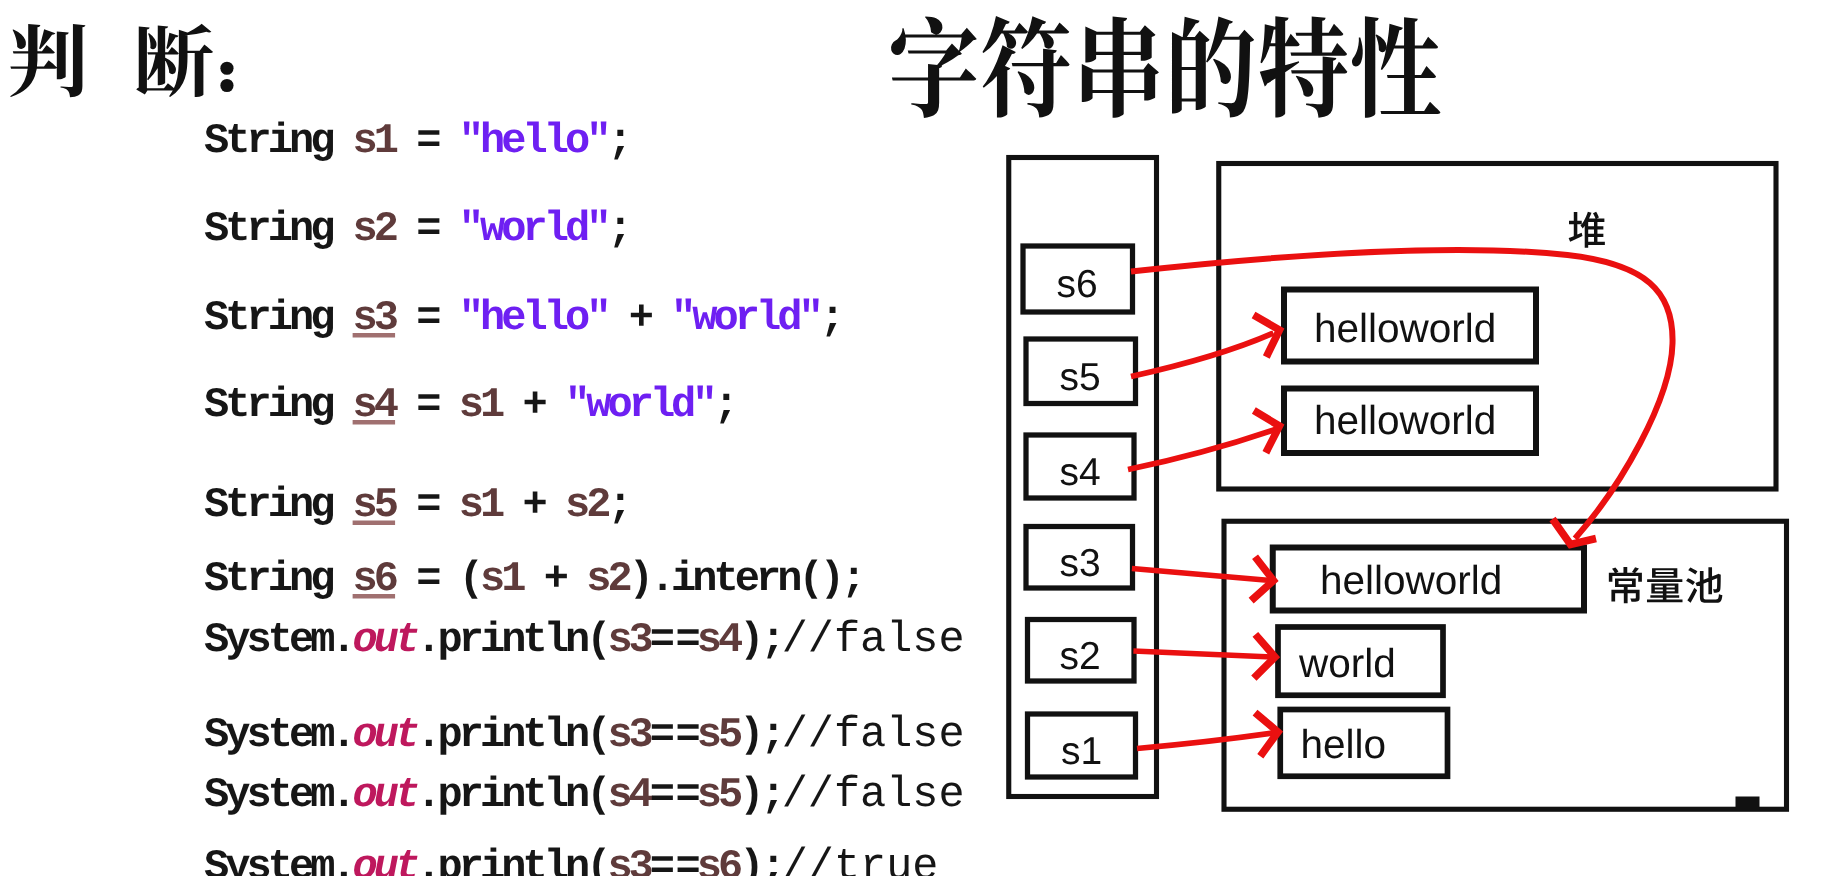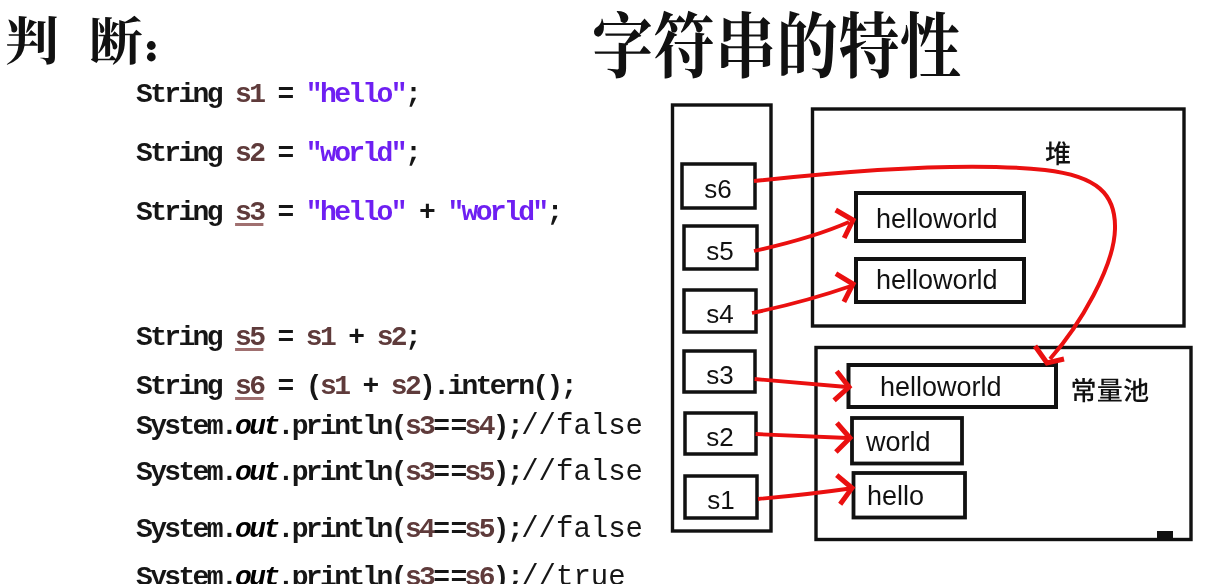--- a/index.html
+++ b/index.html
@@ -1,19 +1,19 @@
 <!DOCTYPE html>
 <html><head><meta charset="utf-8"><style>
 html,body{margin:0;padding:0;background:#fff}
 #page{position:relative;width:1230px;height:584px;overflow:hidden;background:#fff}
 .code{position:absolute;left:136px;font-family:"Liberation Mono",monospace;font-weight:700;font-size:28px;line-height:28px;letter-spacing:-2.65px;white-space:pre;color:#161616}
 .v{color:#5f3b3b}
 .ul{text-decoration:underline;text-decoration-color:#a07070;text-decoration-thickness:3px;text-underline-offset:3px}
 .st{color:#6e1ff2}
-.out{color:#000000;font-style:italic}
+.out{color:#be185d;font-style:italic}
 .cm{font-family:Liberation Mono, monospace;font-weight:400;letter-spacing:0;font-size:29px}
 </style></head><body>
 <div id="page">
 <svg width="1230" height="584" viewBox="0 0 1230 584" style="position:absolute;left:0;top:0">
       <g transform="translate(5.0,60.0) scale(0.05400,-0.05200)">
         <path d="M961.16943359375 830.6796875Q959.8994140625 819.94970703125 951.764404296875 812.584716796875Q943.62939453125 805.2197265625 924.8994140625 803.2197265625V47.798828125Q924.8994140625 7.08935546875 914.654541015625 -22.3203125Q904.40966796875 -51.72998046875 871.81005859375 -69.2998046875Q839.21044921875 -86.86962890625 771.47119140625 -93.0595703125Q768.7412109375 -64.81005859375 763.7412109375 -43.63037109375Q758.7412109375 -22.45068359375 746.28125 -9.15087890625Q733.8212890625 5.14892578125 713.916259765625 15.2587890625Q694.01123046875 25.36865234375 654.63134765625 31.55859375V45.638671875Q654.63134765625 45.638671875 671.496337890625 44.503662109375Q688.361328125 43.36865234375 711.861328125 41.86865234375Q735.361328125 40.36865234375 756.226318359375 39.233642578125Q777.09130859375 38.0986328125 785.55126953125 38.0986328125Q798.361328125 38.0986328125 803.13134765625 42.733642578125Q807.9013671875 47.36865234375 807.9013671875 56.44873046875V845.78955078125ZM755.439453125 735.6796875Q754.16943359375 725.6796875 746.534423828125 717.94970703125Q738.8994140625 710.2197265625 718.439453125 707.48974609375V168.8193359375Q718.439453125 164.08935546875 705.044677734375 156.304443359375Q691.64990234375 148.51953125 670.875244140625 142.599609375Q650.1005859375 136.6796875 628.69091796875 136.6796875H608.7412109375V749.32958984375ZM405.359375 831.94970703125Q404.08935546875 821.94970703125 396.724365234375 814.44970703125Q389.359375 806.94970703125 369.62939453125 804.2197265625V378.7802734375Q368.8994140625 268.9404296875 338.424560546875 179.29052734375Q307.94970703125 89.640625 236.72998046875 21.775634765625Q165.51025390625 -46.08935546875 41.37060546875 -90.24951171875L32.75048828125 -79.62939453125Q117.3408203125 -24.51953125 166.135986328125 43.265380859375Q214.93115234375 111.05029296875 235.2412109375 194.645263671875Q255.55126953125 278.240234375 255.55126953125 378.51025390625V846.78955078125ZM590.81005859375 727.2998046875Q587.080078125 718.83984375 576.985107421875 713.474853515625Q566.89013671875 708.10986328125 550.16015625 709.10986328125Q517.7802734375 660.56982421875 479.13037109375 610.854736328125Q440.48046875 561.1396484375 403.1005859375 523.1396484375L389.560546875 530.94970703125Q398.99072265625 562.1396484375 409.555908203125 603.5595703125Q420.12109375 644.9794921875 431.186279296875 691.264404296875Q442.25146484375 737.54931640625 452.41162109375 780.00927734375ZM73.3408203125 777.00927734375Q137.05029296875 747.38916015625 171.715087890625 712.69921875Q206.3798828125 678.00927734375 218.784912109375 644.534423828125Q231.18994140625 611.0595703125 226.755126953125 584.2197265625Q222.3203125 557.3798828125 205.640625 541.4599609375Q188.9609375 525.5400390625 166.416259765625 526.824951171875Q143.87158203125 528.10986328125 120.19189453125 551.24951171875Q121.03173828125 588.62939453125 112.5615234375 627.494384765625Q104.09130859375 666.359375 90.986083984375 703.954345703125Q77.880859375 741.54931640625 62.2607421875 772.19921875ZM507.6611328125 379.82861328125Q507.6611328125 379.82861328125 518.446044921875 370.90869140625Q529.23095703125 361.98876953125 545.61083984375 348.243896484375Q561.99072265625 334.4990234375 579.735595703125 318.38916015625Q597.48046875 302.279296875 611.8603515625 288.359375Q607.8603515625 272.359375 584.67041015625 272.359375H43.7001953125L35.7001953125 300.8994140625H450.41162109375ZM482.61083984375 575.36865234375Q482.61083984375 575.36865234375 492.895751953125 566.583740234375Q503.1806640625 557.798828125 519.29052734375 544.053955078125Q535.400390625 530.30908203125 552.875244140625 514.19921875Q570.35009765625 498.08935546875 584.72998046875 484.439453125Q581 468.439453125 557.81005859375 468.439453125H73.7001953125L65.7001953125 496.9794921875H425.63134765625Z" fill="#111"></path>
       </g>
       <g transform="translate(89.0,60.0) scale(0.05400,-0.05200)">
         <path d="M198.279296875 800.080078125Q197.279296875 790.080078125 190.104248046875 783.81005859375Q182.92919921875 777.5400390625 165.6591796875 775.27001953125V737H64.720703125V796.72998046875V813.72998046875ZM141.0595703125 770.3203125 165.6591796875 755.560546875V-4.7392578125H173.38916015625L140.70947265625 -57.82861328125L34.07080078125 6.80078125Q43.2607421875 16.720703125 57.720703125 28.1005859375Q72.1806640625 39.48046875 84.37060546875 44.21044921875L64.720703125 9.1005859375V770.3203125ZM556.8193359375 693.9404296875Q553.08935546875 685.48046875 543.859375 679.845458984375Q534.62939453125 674.21044921875 518.8994140625 674.9404296875Q498.24951171875 637.8603515625 472.964599609375 598.01025390625Q447.6796875 558.16015625 422.2998046875 526.89013671875L405.759765625 534.43017578125Q414.919921875 572.16015625 424.580078125 627.580078125Q434.240234375 683 442.8603515625 734.72998046875ZM863.00927734375 -59.4599609375Q863.00927734375 -63.919921875 839.734619140625 -76.624755859375Q816.4599609375 -89.32958984375 774.640625 -89.32958984375H755.5009765625V502.72998046875H863.00927734375ZM961.2197265625 747.45068359375Q942.3798828125 730.80078125 899.16015625 745.99072265625Q865.89013671875 737.1806640625 820.715087890625 728.6005859375Q775.5400390625 720.0205078125 726.22998046875 712.9404296875Q676.919921875 705.8603515625 629.64990234375 701.3203125L626.10986328125 713.21044921875Q663.35009765625 731.05029296875 704.09033203125 755.485107421875Q744.83056640625 779.919921875 781.53076171875 804.894775390625Q818.23095703125 829.86962890625 841.12109375 849.51953125ZM692.68896484375 727.89013671875Q688.68896484375 718.7001953125 666.84912109375 715.97021484375V425.6796875Q666.84912109375 359.48974609375 661.119140625 289.974853515625Q655.38916015625 220.4599609375 634.7392578125 152.080078125Q614.08935546875 83.7001953125 570.734619140625 21.55029296875Q527.3798828125 -40.599609375 451.400390625 -90.78955078125L439.51025390625 -80.24951171875Q494.9404296875 -7.94970703125 520.195556640625 75.35009765625Q545.45068359375 158.64990234375 552.7607421875 248.259765625Q560.07080078125 337.86962890625 560.07080078125 427.599609375V770.86962890625ZM424.4599609375 87.13037109375Q424.4599609375 87.13037109375 439.514892578125 74.575439453125Q454.56982421875 62.0205078125 475.2197265625 44.37060546875Q495.86962890625 26.720703125 512.0595703125 10.53076171875Q508.0595703125 -5.46923828125 485.599609375 -5.46923828125H120.2197265625V23.07080078125H376.7001953125ZM875.1005859375 581.92919921875Q875.1005859375 581.92919921875 885.885498046875 573.00927734375Q896.67041015625 564.08935546875 913.415283203125 550.20947265625Q930.16015625 536.32958984375 948.27001953125 520.2197265625Q966.3798828125 504.10986328125 981.02978515625 490.18994140625Q977.02978515625 474.18994140625 953.56982421875 474.18994140625H610.97021484375V502.72998046875H816.5810546875ZM372.3798828125 467.80078125Q348.48974609375 367.15087890625 299.774658203125 281.285888671875Q251.0595703125 195.4208984375 179.9794921875 125.9609375L167.70947265625 139.041015625Q209.4599609375 211.23095703125 236.265380859375 302.380859375Q263.07080078125 393.53076171875 277.12109375 483.80078125H372.3798828125ZM193.18994140625 727.64990234375Q241.1396484375 691.18994140625 262.194580078125 655.405029296875Q283.24951171875 619.6201171875 284.32958984375 589.605224609375Q285.40966796875 559.59033203125 273.934814453125 541.400390625Q262.4599609375 523.21044921875 243.89013671875 521.17041015625Q225.3203125 519.13037109375 207.21044921875 539.43017578125Q211.13037109375 569.35009765625 207.645263671875 602.31005859375Q204.16015625 635.27001953125 196.81005859375 666.864990234375Q189.4599609375 698.4599609375 179.64990234375 723.3798828125ZM387.70947265625 416.99072265625Q452.54931640625 385.53076171875 484.224365234375 349.785888671875Q515.8994140625 314.041015625 522.464599609375 281.93115234375Q529.02978515625 249.8212890625 517.675048828125 228.766357421875Q506.3203125 207.71142578125 485.33056640625 203.9013671875Q464.3408203125 200.09130859375 441.041015625 221.31103515625Q440.15087890625 252.9609375 430.235595703125 286.9208984375Q420.3203125 320.880859375 406.0 353.205810546875Q391.6796875 385.53076171875 376.439453125 410.91064453125ZM427.8994140625 815.32958984375Q425.8994140625 805.32958984375 418.264404296875 797.599609375Q410.62939453125 789.86962890625 390.8994140625 786.86962890625V92.041015625Q390.8994140625 86.5810546875 379.694580078125 79.026123046875Q368.48974609375 71.47119140625 351.364990234375 65.916259765625Q334.240234375 60.361328125 316.48046875 60.361328125H299.45068359375V828.24951171875ZM473.29052734375 551.080078125Q473.29052734375 551.080078125 488.17041015625 538.2001953125Q503.05029296875 525.3203125 523.025146484375 506.615478515625Q543 487.91064453125 558.64990234375 471.2607421875Q557.64990234375 463.2607421875 550.419921875 459.2607421875Q543.18994140625 455.2607421875 532.919921875 455.2607421875H179.24951171875L171.24951171875 483.80078125H426.15087890625Z" fill="#111"></path>
       </g>
@@ -86,18 +86,19 @@
       <path d="M754.6 379 C 790 382 820 384.5 847 387" fill="none" stroke="#ea1010" stroke-width="3.8"></path>
       <path d="M834.1 400.4 L849 387 L836.7 371.2" fill="none" stroke="#ea1010" stroke-width="5"></path>
       <path d="M755.6 434 C 790 435.5 820 437 848 438" fill="none" stroke="#ea1010" stroke-width="3.8"></path>
       <path d="M835.9 452.1 L850 438 L836.9 422.9" fill="none" stroke="#ea1010" stroke-width="5"></path>
       <path d="M758 499 C 792 496 822 492.5 850 488.5" fill="none" stroke="#ea1010" stroke-width="3.8"></path>
       <path d="M840.2 504.2 L852 488 L836.7 475.1" fill="none" stroke="#ea1010" stroke-width="5"></path>
     </svg>
 <div class="code" style="top:81.0px">String <span class="v">s1</span> = <span class="st">"hello"</span>;</div>
     <div class="code" style="top:140.0px">String <span class="v">s2</span> = <span class="st">"world"</span>;</div>
     <div class="code" style="top:199.0px">String <span class="v ul">s3</span> = <span class="st">"hello"</span> + <span class="st">"world"</span>;</div>
+    <div class="code" style="top:257.0px">String <span class="v ul">s4</span> = <span class="v">s1</span> + <span class="st">"world"</span>;</div>
     <div class="code" style="top:324px">String <span class="v ul">s5</span> = <span class="v">s1</span> + <span class="v">s2</span>;</div>
     <div class="code" style="top:373.0px">String <span class="v ul">s6</span> = (<span class="v">s1</span> + <span class="v">s2</span>).intern();</div>
     <div class="code" style="top:413.0px">System.<span class="out">out</span>.println(<span class="v">s3</span>=<span style="margin-left:3px">=</span><span class="v">s4</span>);<span class="cm">//false</span></div>
-    <div class="code" style="top:459.0px">System.<span class="out">out</span>.println(<span class="v">s3</span>=<span style="margin-left:3px">=</span><span class="v">s5</span>);<span class="cm">//false</span></div>
+    <div class="code" style="top:476px">System.<span class="out">out</span>.println(<span class="v">s3</span>=<span style="margin-left:3px">=</span><span class="v">s5</span>);<span class="cm">//false</span></div>
     <div class="code" style="top:516px">System.<span class="out">out</span>.println(<span class="v">s4</span>=<span style="margin-left:3px">=</span><span class="v">s5</span>);<span class="cm">//false</span></div>
     <div class="code" style="top:564px">System.<span class="out">out</span>.println(<span class="v">s3</span>=<span style="margin-left:3px">=</span><span class="v">s6</span>);<span class="cm">//true</span></div>
 </div>
 </body></html>

